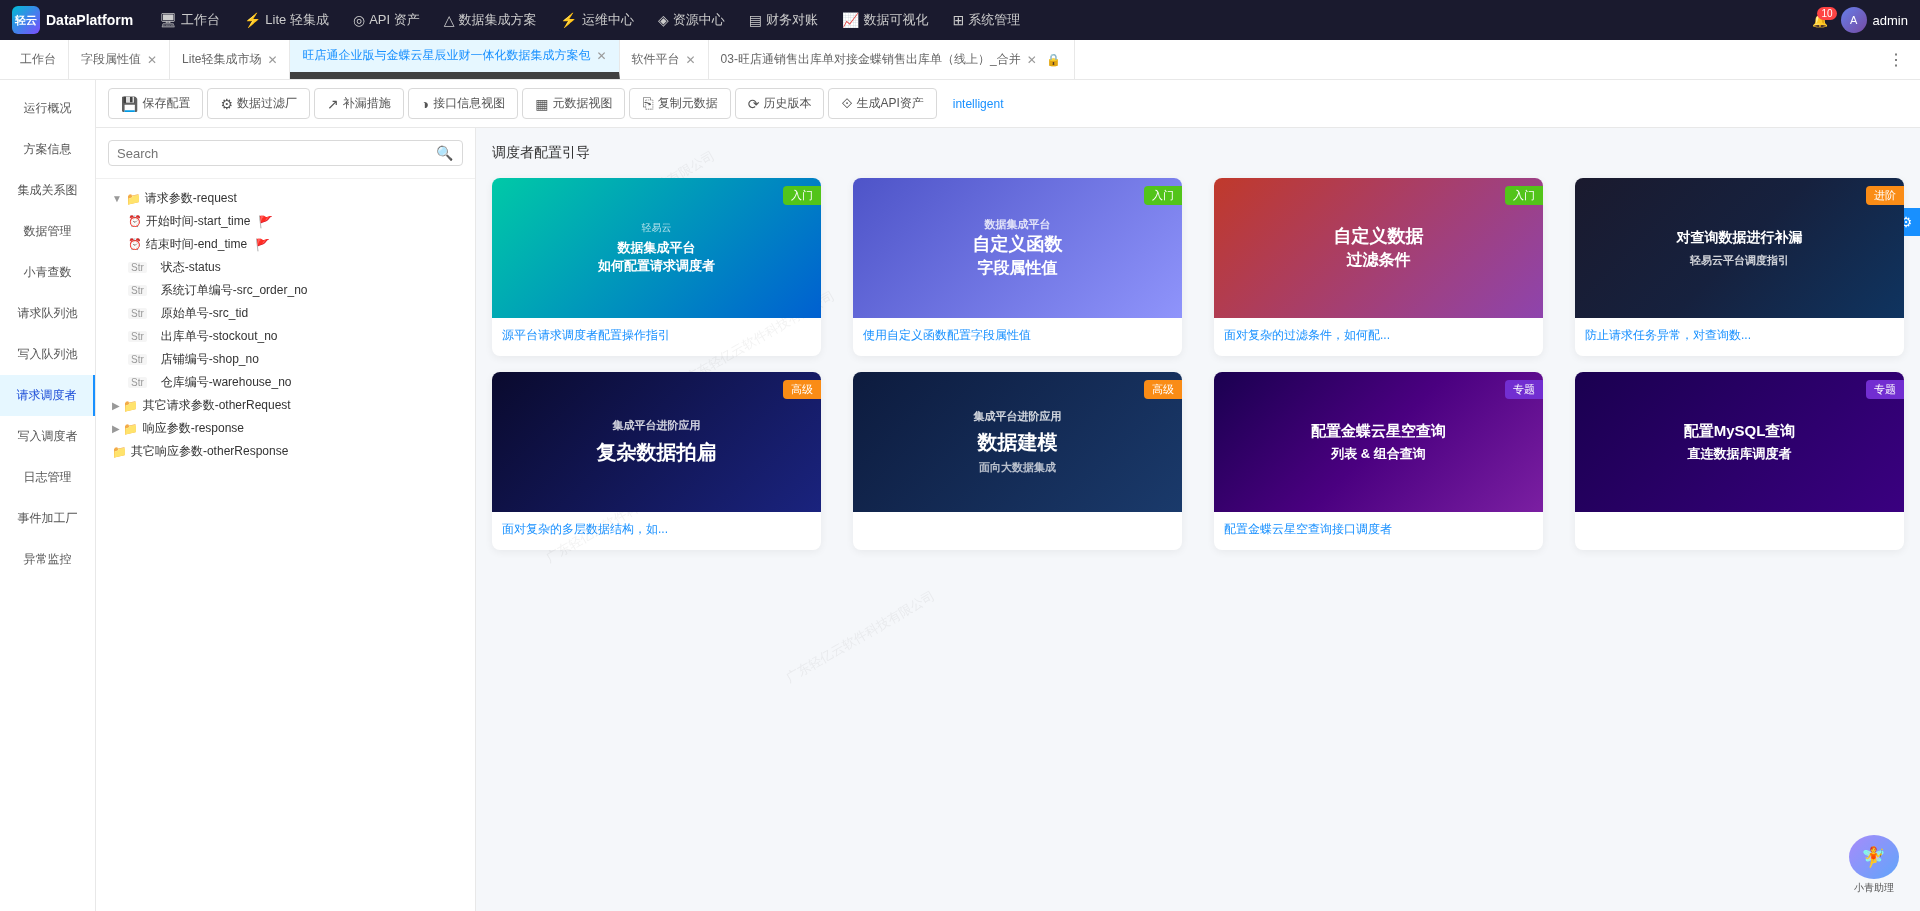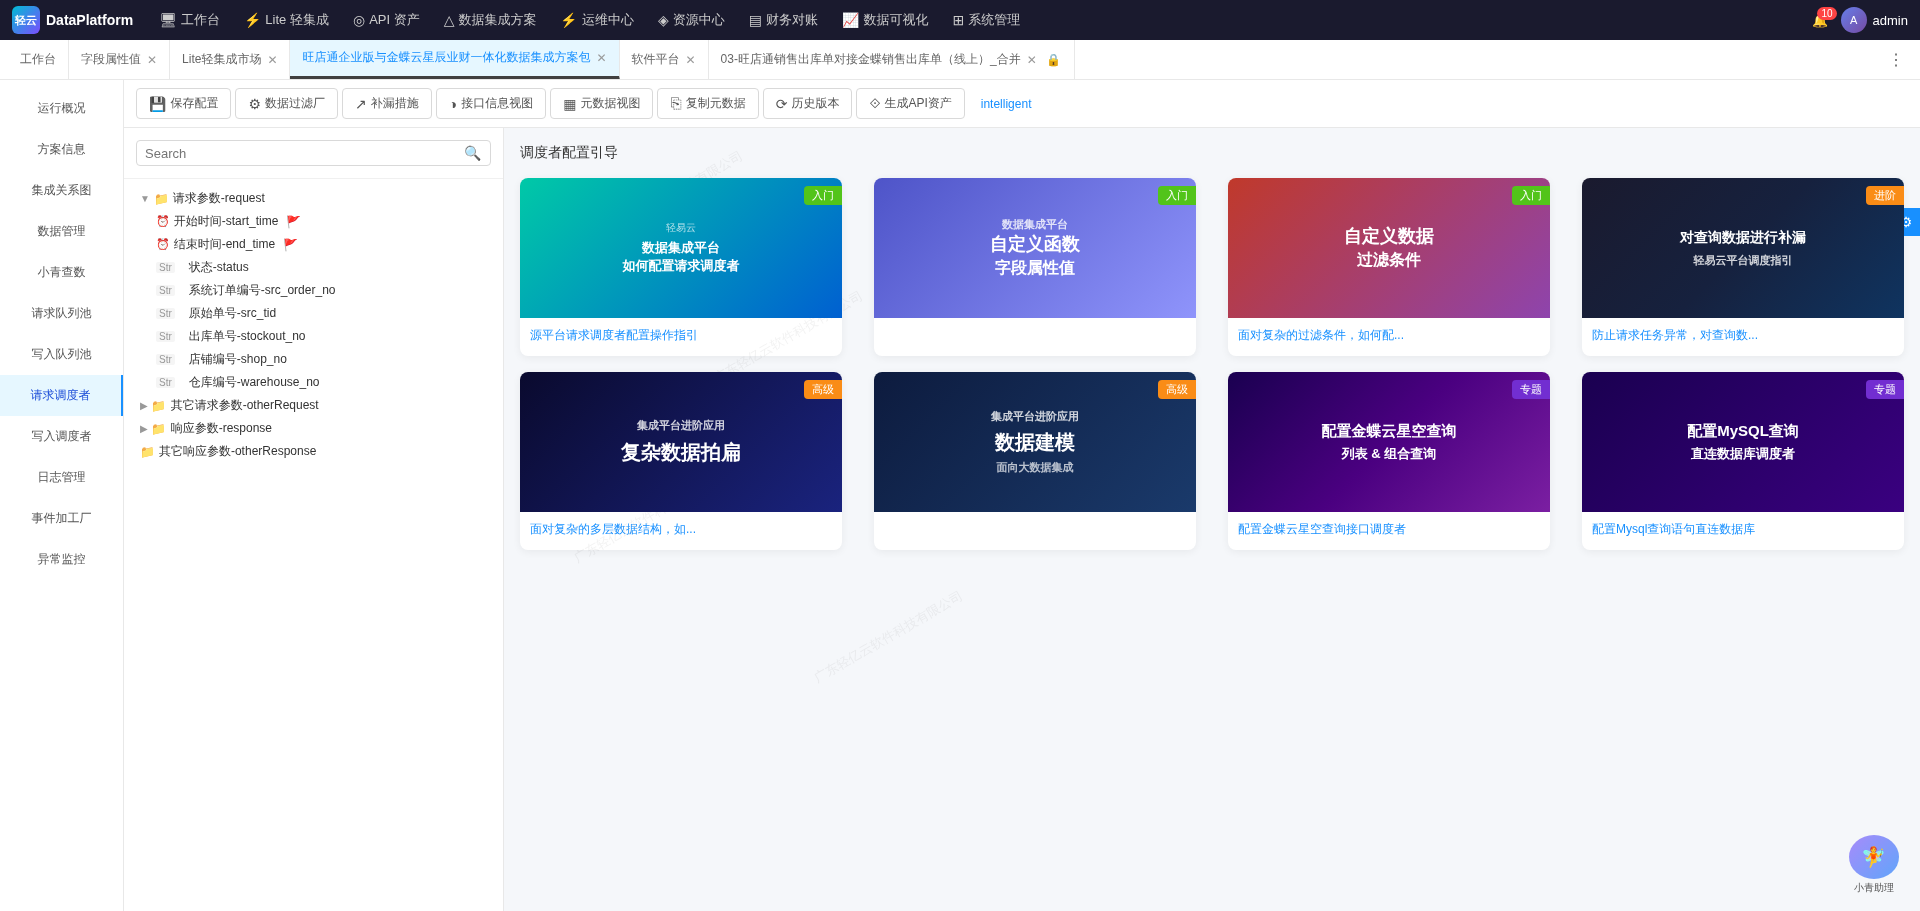--- a/index.html
+++ b/index.html
@@ -62,33 +62,33 @@
       border-bottom: 1px solid #e8e8e8;
       padding: 0 8px;
       overflow: hidden;
     }
     .breadcrumb-tab {
       display: flex; align-items: center; gap: 6px;
       padding: 0 12px; height: 40px; cursor: pointer;
       font-size: 12px; color: #666; white-space: nowrap;
       border-right: 1px solid #e8e8e8;
     }
-    .breadcrumb-tab.active { color: #1890ff; background: #e6f7ff; border-bottom: 4px solid #404040; }
+    .breadcrumb-tab.active { color: #1890ff; background: #e6f7ff; border-bottom: 8px solid #404040; }
     .breadcrumb-tab .close-btn { font-size: 12px; color: #999; cursor: pointer; }
     .more-tabs-btn { margin-left: auto; color: #666; cursor: pointer; padding: 0 8px; }
 
     
     .main-layout {
       display: flex;
       height: calc(911px - 40px - 40px);
     }
 
     
     .left-sidebar {
-      width: 124px;
+      width: 96px;
       background: #fff;
       border-right: 1px solid #e8e8e8;
       display: flex; flex-direction: column;
       padding-top: 8px;
     }
     .sidebar-item {
       padding: 12px 8px; text-align: center; font-size: 12px; color: #555;
       cursor: pointer; transition: all 0.2s;
     }
     .sidebar-item.active { color: #1d4ed8; background: #e6f7ff; border-right: 2px solid #1890ff; }
@@ -548,20 +548,21 @@
 
           <div class="guide-card">
             <div class="card-image card-bg-2">
               <span class="card-badge badge-intro">入门</span>
               <div class="card-main-text">
                 <div style="font-size:11px;opacity:0.8;">数据集成平台</div>
                 <div style="font-size:18px;font-weight:bold;">自定义函数</div>
                 <div style="font-size:16px;font-weight:bold;">字段属性值</div>
               </div>
             </div>
+            <div class="card-desc">使用自定义函数配置字段属性值</div>
           </div>
 
           <div class="guide-card">
             <div class="card-image card-bg-3">
               <span class="card-badge badge-intro">入门</span>
               <div class="card-main-text">
                 <div style="font-size:18px;font-weight:bold;">自定义数据</div>
                 <div style="font-size:16px;font-weight:bold;">过滤条件</div>
               </div>
             </div>
@@ -616,21 +617,20 @@
           </div>
 
           <div class="guide-card">
             <div class="card-image card-bg-8">
               <span class="card-badge badge-special">专题</span>
               <div class="card-main-text">
                 <div style="font-size:15px;font-weight:bold;">配置MySQL查询</div>
                 <div style="font-size:13px;margin-top:4px;">直连数据库调度者</div>
               </div>
             </div>
-            <div class="card-desc">配置Mysql查询语句直连数据库</div>
           </div>
         </div>
       </div>
     </div>
   </div>
 </div>
 
 <div class="assistant-btn">
   <div class="assistant-avatar">🧚</div>
   <span class="assistant-label">小青助理</span>

